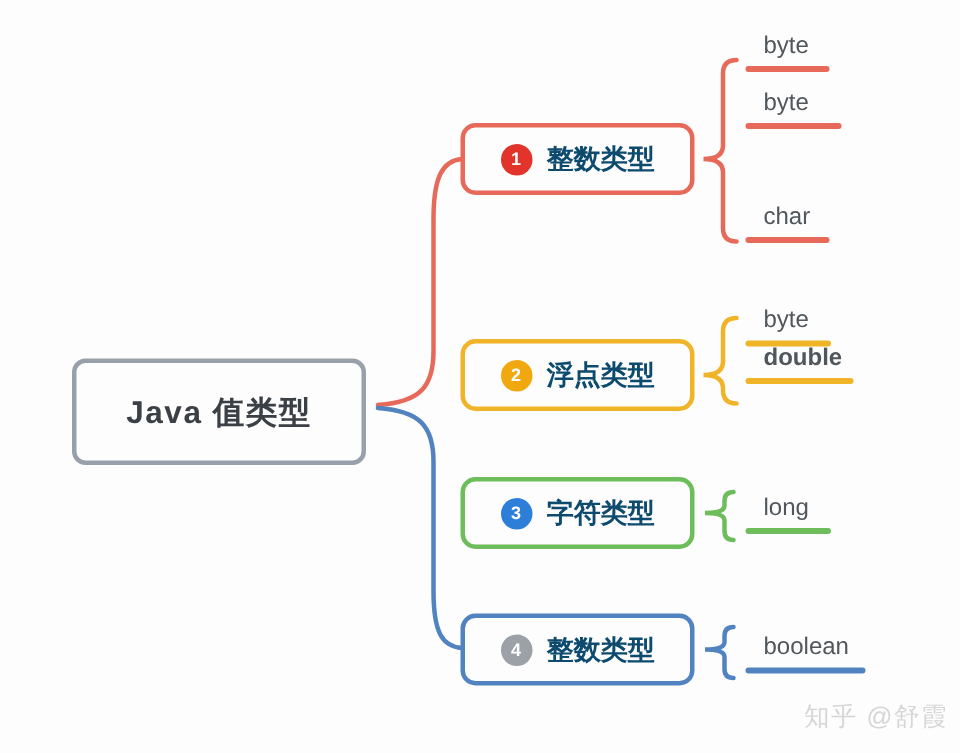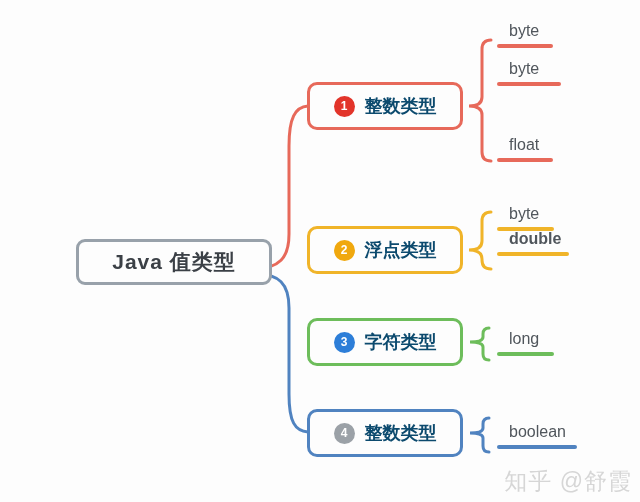--- a/index.html
+++ b/index.html
@@ -6,25 +6,24 @@
   body{
     width:640px;height:502px;position:relative;overflow:hidden;
     background:#fdfdfd;
     font-family:"Liberation Sans","DejaVu Sans",sans-serif;
   }
   .stage{position:absolute;inset:0;}
   svg.connectors{position:absolute;left:0;top:0;width:640px;height:502px;pointer-events:none;}
 
   
   .root-node{
-    position:absolute;left:48px;top:239px;width:196px;height:46px;
+    position:absolute;left:48px;top:239px;width:196px;height:71px;
     border:3px solid #98a1aa;border-radius:9px;background:#fdfdfd;
     display:flex;align-items:center;justify-content:center;
     box-sizing:border-box;
-    margin-left:28px;
   }
   .root-node .root-label{
     font-size:21px;font-weight:bold;color:#3b4046;letter-spacing:1px;
   }
 
   
   .branch{
     position:absolute;left:307px;width:156px;height:48px;
     border:3px solid;border-radius:10px;background:#fdfdfd;
     display:flex;align-items:center;justify-content:center;gap:10px;
@@ -57,21 +56,21 @@
   .leaf-int    {top:96px;}  .leaf-int .underline    {width:46px;background:#e7695a;}
   .leaf-long   {top:134px;} .leaf-long .underline   {width:56px;background:#e7695a;}
   .leaf-float  {top:203px;} .leaf-float .underline  {width:57px;background:#f0b429;}
   .leaf-double {top:228px;font-weight:bold;} .leaf-double .underline {width:72px;background:#f0b429;}
   .leaf-char   {top:328px;} .leaf-char .underline   {width:57px;background:#6dbd5b;}
   .leaf-boolean{top:421px;} .leaf-boolean .underline{width:80px;background:#5083c0;}
 
   
   .watermark{
     position:absolute;right:8px;top:466px;
-    font-size:23px;color:#d6d6d6;letter-spacing:1px;
+    font-size:17px;color:#d6d6d6;letter-spacing:1px;
   }
 </style>
 </head>
 <body>
 
 <div class="stage">
 
   <svg class="connectors" viewBox="0 0 640 502" xmlns="http://www.w3.org/2000/svg">
 
     <path d="M 252 270 C 280 268, 289 258, 289 234 L 289 146 C 289 118, 295 107, 308 106" fill="none" stroke="#e7695a" stroke-width="3" stroke-linecap="round"></path>
@@ -113,21 +112,21 @@
 
   <div class="leaf leaf-byte">
     <div class="leaf-label">byte</div>
     <div class="underline"></div>
   </div>
   <div class="leaf leaf-short">
     <div class="leaf-label">byte</div>
     <div class="underline"></div>
   </div>
   <div class="leaf leaf-long">
-    <div class="leaf-label">float</div>
+    <div class="leaf-label">char</div>
     <div class="underline"></div>
   </div>
   <div class="leaf leaf-float">
     <div class="leaf-label">byte</div>
     <div class="underline"></div>
   </div>
   <div class="leaf leaf-double">
     <div class="leaf-label">double</div>
     <div class="underline"></div>
   </div>

